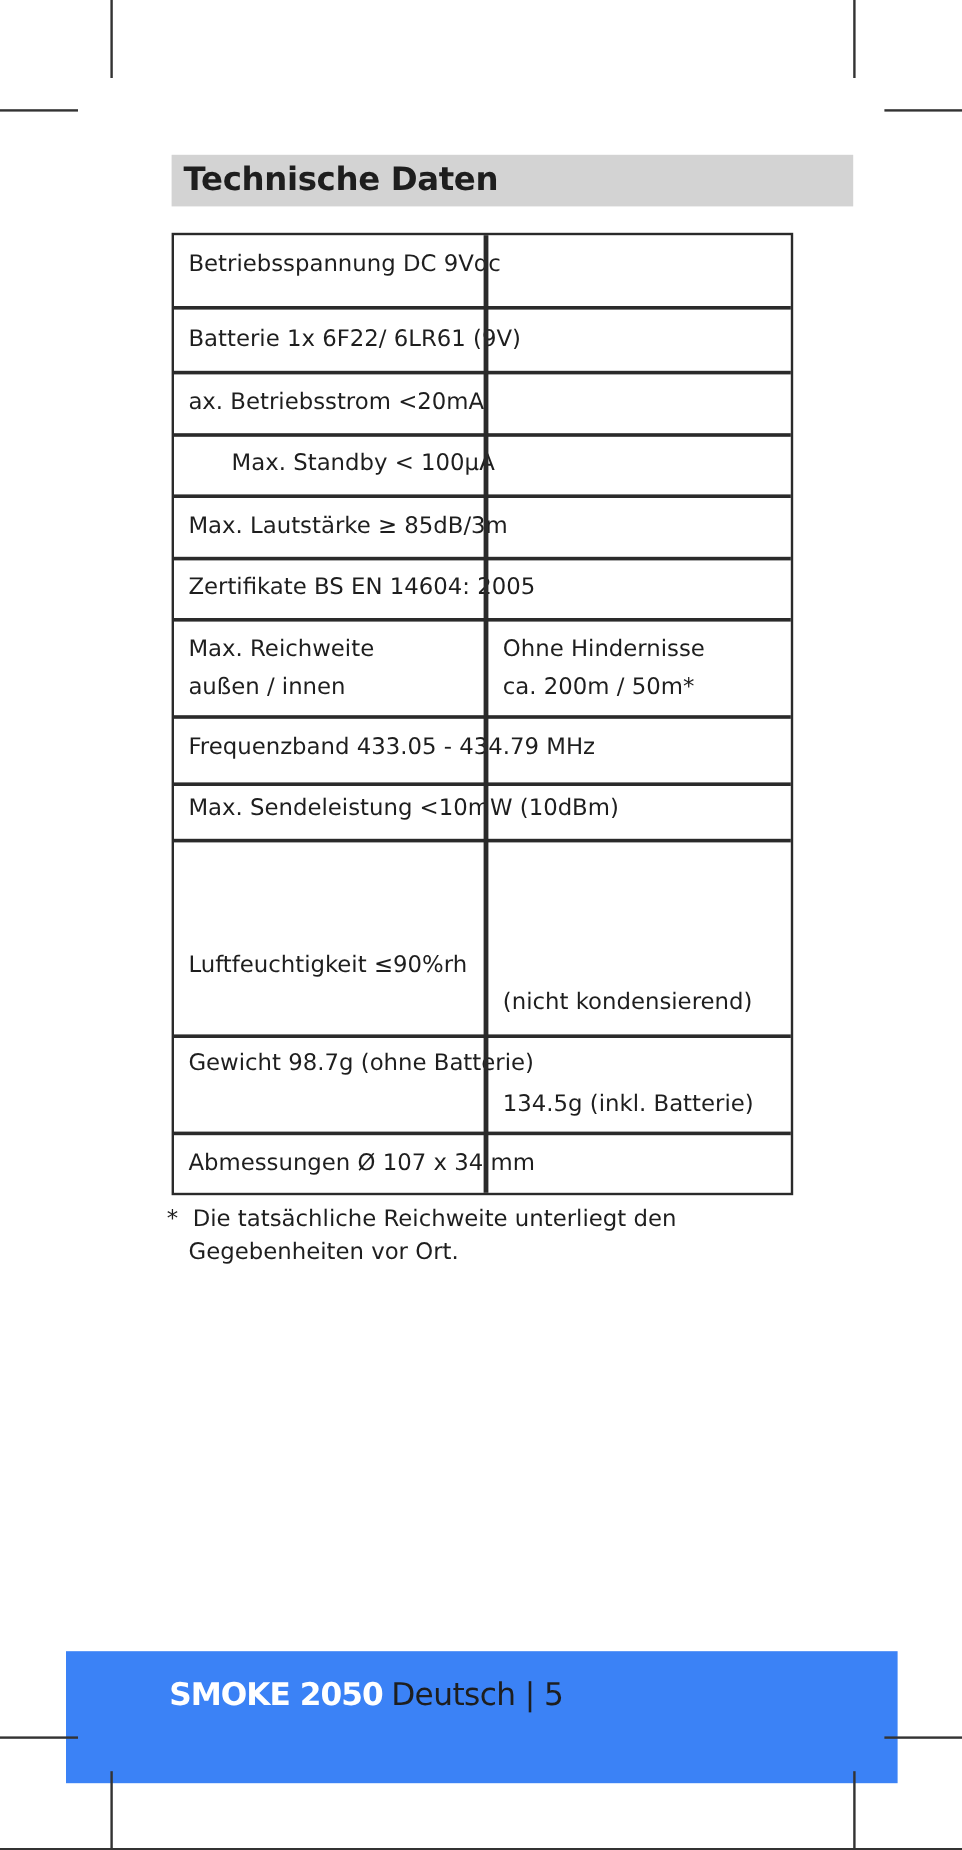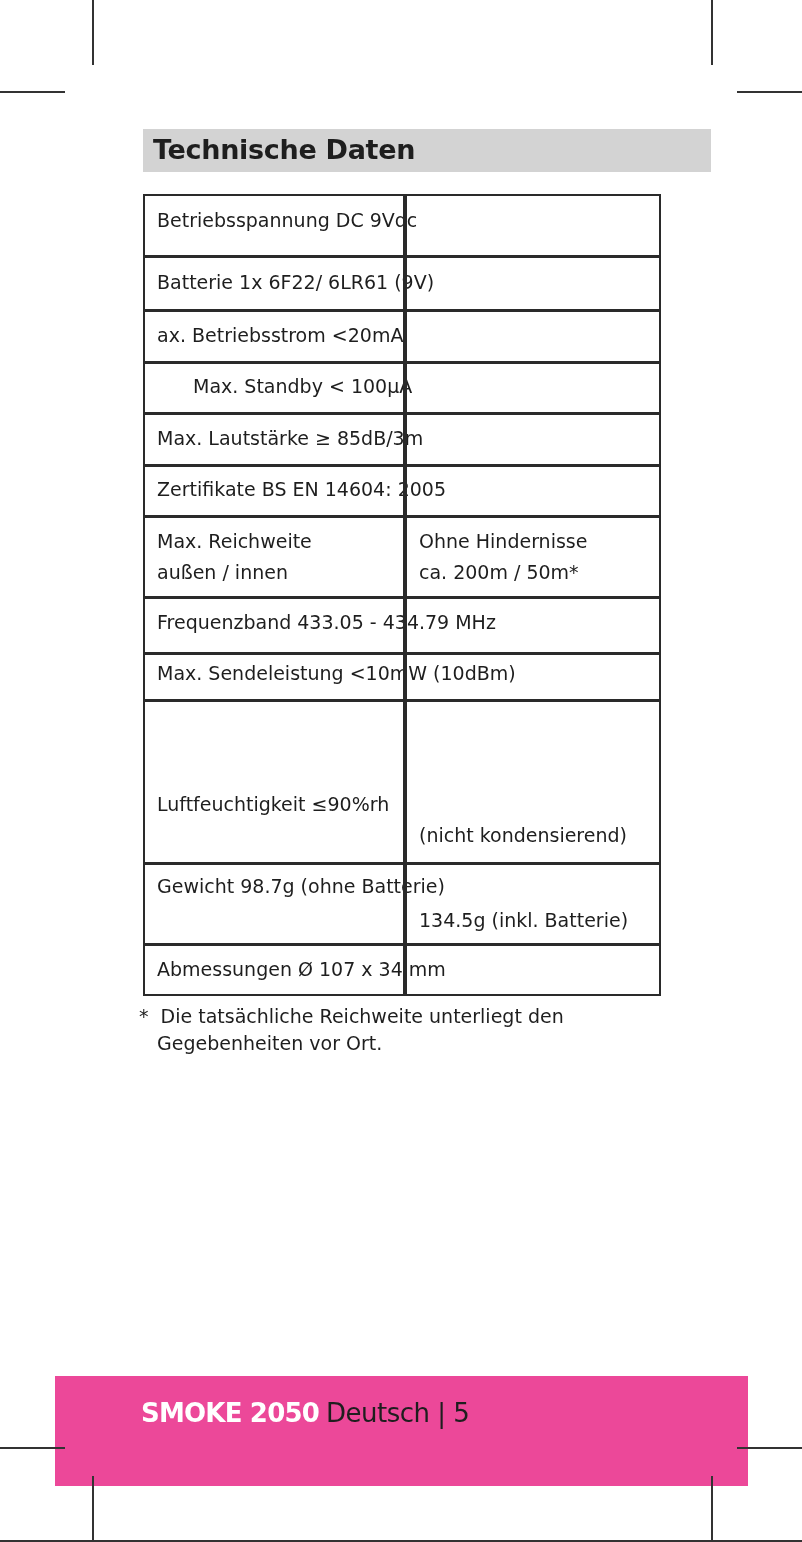--- a/index.html
+++ b/index.html
@@ -15,21 +15,21 @@
     .row { position: absolute; left: 0; width: 514px; border-bottom: 3px solid #2a2a2a;
            box-sizing: border-box; }
     .row.last { border-bottom: none; }
     .col-div { position: absolute; left: 258px; top: 0; width: 4px; height: 798px; background: #2a2a2a; }
     .cell-l { position: absolute; left: 12px; top: 9px; font-size: 19px; line-height: 31px;
               white-space: nowrap; }
     .cell-r { position: absolute; left: 274px; top: 9px; font-size: 19px; line-height: 31px;
               white-space: nowrap; }
     .footnote { position: absolute; left: 139px; top: 1003px; font-size: 19px; line-height: 27px; }
     .footer-bar { position: absolute; left: 55px; top: 1376px; width: 693px; height: 110px;
-                  background: #ec4899; }
+                  background: #3b82f6; }
     .footer-model { position: absolute; left: 86px; top: 22px; font-size: 26px; font-weight: bold;
                     color: #ffffff; letter-spacing: -0.8px; }
     .footer-page { position: absolute; left: 271px; top: 22px; font-size: 26px; font-weight: normal;
                    color: #1e1e1e; letter-spacing: -0.5px; }
   </style>
 </head>
 <body>
 
 <div class="crop" style="left:92px;top:0;width:2px;height:65px;"></div>
 <div class="crop" style="left:0;top:91px;width:65px;height:2px;"></div>

